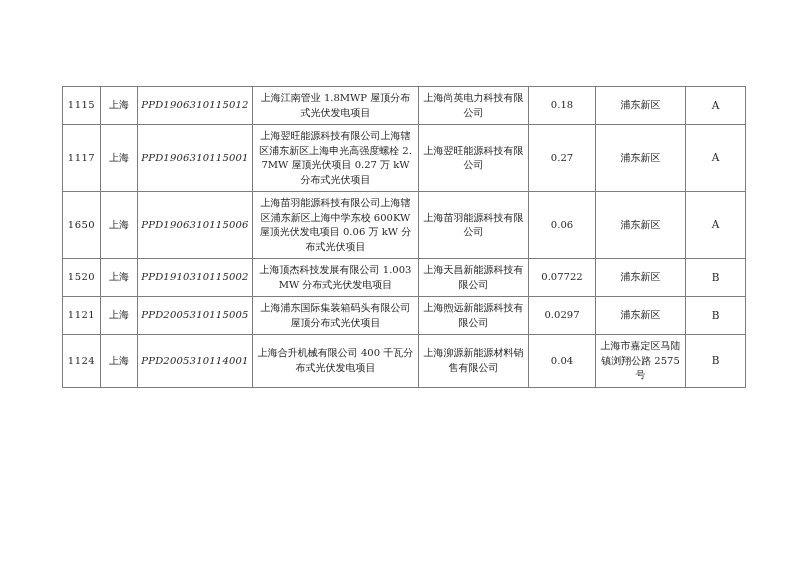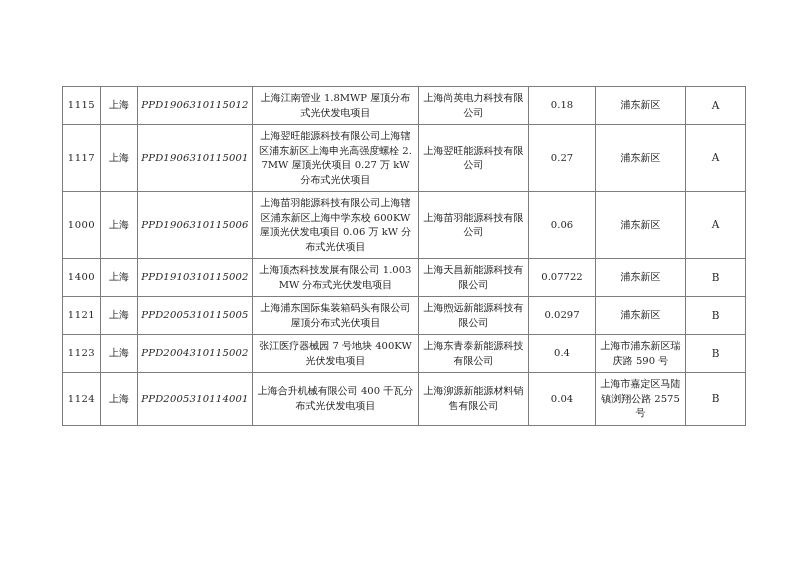--- a/index.html
+++ b/index.html
@@ -79,33 +79,33 @@
     <td class="col-province">上海</td>
     <td class="col-id">PPD1906310115001</td>
     <td class="col-name">上海翌旺能源科技有限公司上海辖区浦东新区上海申光高强度螺栓 2.7MW 屋顶光伏项目 0.27 万 kW 分布式光伏项目</td>
     <td class="col-company">上海翌旺能源科技有限公司</td>
     <td class="col-capacity">0.27</td>
     <td class="col-district">浦东新区</td>
     <td class="col-grade">A</td>
   </tr>
 
   <tr>
-    <td class="col-index">1000</td>
+    <td class="col-index">1650</td>
     <td class="col-province">上海</td>
     <td class="col-id">PPD1906310115006</td>
     <td class="col-name">上海苗羽能源科技有限公司上海辖区浦东新区上海中学东校 600KW 屋顶光伏发电项目 0.06 万 kW 分布式光伏项目</td>
     <td class="col-company">上海苗羽能源科技有限公司</td>
     <td class="col-capacity">0.06</td>
     <td class="col-district">浦东新区</td>
     <td class="col-grade">A</td>
   </tr>
 
 
   <tr>
-    <td class="col-index">1400</td>
+    <td class="col-index">1520</td>
     <td class="col-province">上海</td>
     <td class="col-id">PPD1910310115002</td>
     <td class="col-name">上海顶杰科技发展有限公司 1.003MW 分布式光伏发电项目</td>
     <td class="col-company">上海天昌新能源科技有限公司</td>
     <td class="col-capacity">0.07722</td>
     <td class="col-district">浦东新区</td>
     <td class="col-grade">B</td>
   </tr>
 
   <tr>
@@ -113,30 +113,20 @@
     <td class="col-province">上海</td>
     <td class="col-id">PPD2005310115005</td>
     <td class="col-name">上海浦东国际集装箱码头有限公司屋顶分布式光伏项目</td>
     <td class="col-company">上海煦远新能源科技有限公司</td>
     <td class="col-capacity">0.0297</td>
     <td class="col-district">浦东新区</td>
     <td class="col-grade">B</td>
   </tr>
 
 
-  <tr>
-    <td class="col-index">1123</td>
-    <td class="col-province">上海</td>
-    <td class="col-id">PPD2004310115002</td>
-    <td class="col-name">张江医疗器械园 7 号地块 400KW 光伏发电项目</td>
-    <td class="col-company">上海东青泰新能源科技有限公司</td>
-    <td class="col-capacity">0.4</td>
-    <td class="col-district">上海市浦东新区瑞庆路 590 号</td>
-    <td class="col-grade">B</td>
-  </tr>
 
   <tr>
     <td class="col-index">1124</td>
     <td class="col-province">上海</td>
     <td class="col-id">PPD2005310114001</td>
     <td class="col-name">上海合升机械有限公司 400 千瓦分布式光伏发电项目</td>
     <td class="col-company">上海泖源新能源材料销售有限公司</td>
     <td class="col-capacity">0.04</td>
     <td class="col-district">上海市嘉定区马陆镇浏翔公路 2575 号</td>
     <td class="col-grade">B</td>

